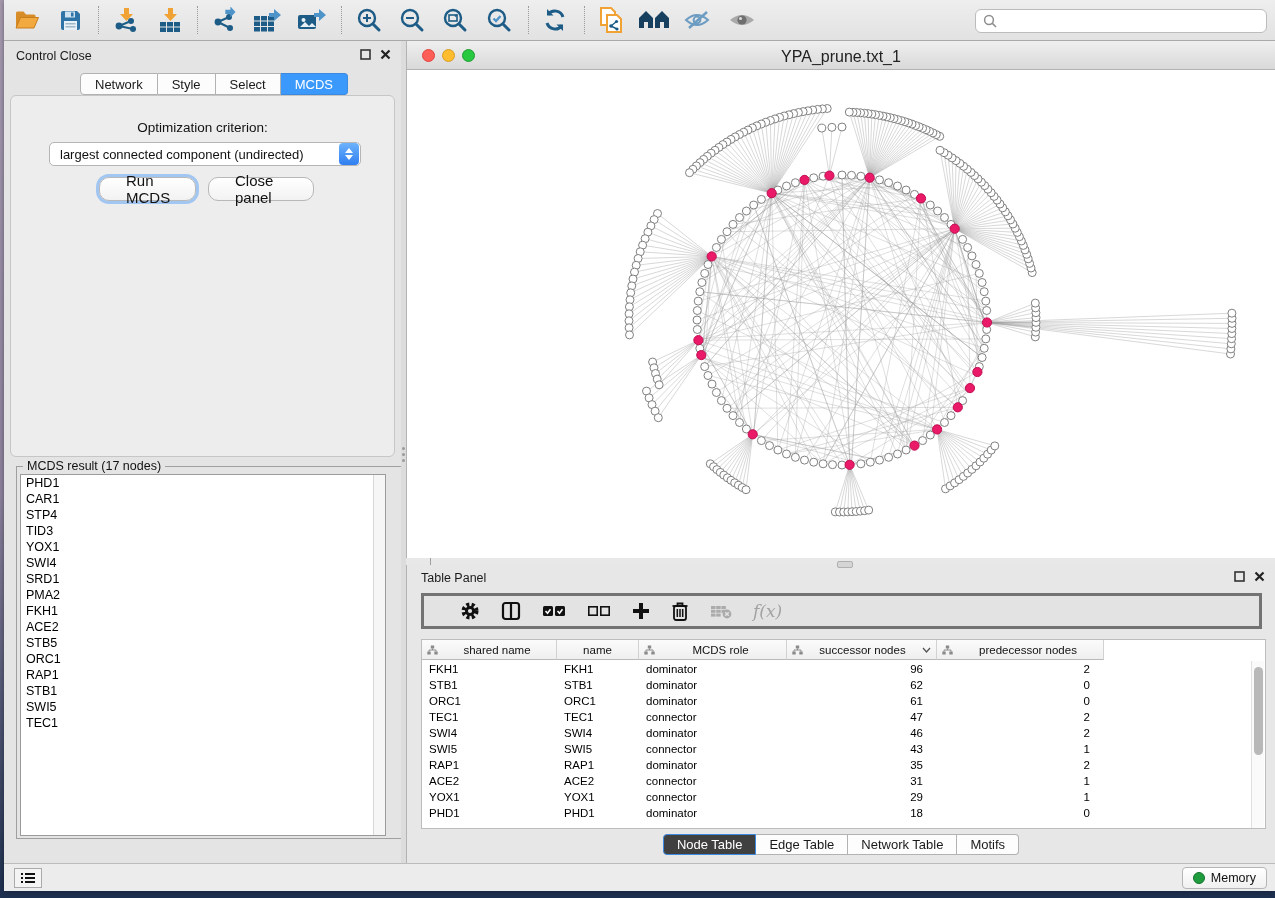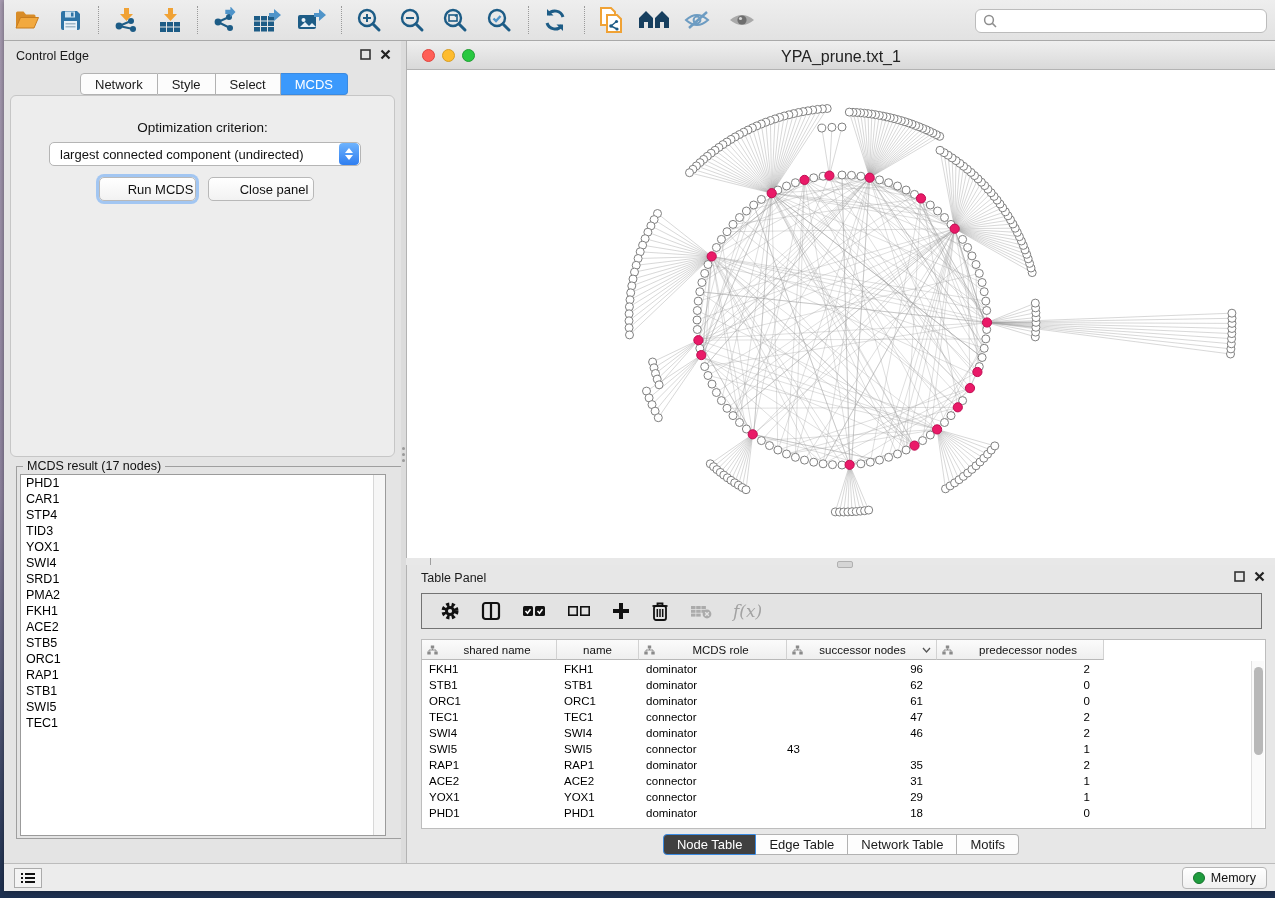--- a/index.html
+++ b/index.html
@@ -22,21 +22,21 @@
   #cp-tabs { position:absolute; left:76px; top:32px; height:22px; display:flex; z-index:3; }
   .cp-tab { height:22px; background:#fcfcfc; border:1px solid #b2b2b2; border-left:none; font-size:13px; color:#1a1a1a; display:flex; align-items:center; justify-content:center; padding:0 14px; }
   .cp-tab:first-child { border-left:1px solid #b2b2b2; border-radius:4px 0 0 4px; }
   .cp-tab:last-child { border-radius:0 4px 4px 0; }
   .cp-tab.active { background:#3b99fc; color:#fff; border-color:#3b8ae0;text-align:center; }
   #cp-inner { position:absolute; left:6px; top:54px; width:385px; height:362px; background:#ededed; border:1px solid #c6c6c6; border-radius:6px; }
   #opt-label { position:absolute; left:0; top:24px; width:100%; text-align:center; font-size:13.5px; color:#111; }
   #opt-select { position:absolute; left:38px; top:46px; width:312px; height:24px; background:#fff; border:1px solid #b5b5b5; border-radius:5px; display:flex; align-items:center; }
   #opt-select .sel-text { flex:1; font-size:13px; padding-left:10px; color:#111; white-space:nowrap; }
   .stepper { width:20px; height:22px; margin-right:1px; border-radius:4px; background:linear-gradient(#6eb3fd,#2f7ef0); display:flex; flex-direction:column; align-items:center; justify-content:center; gap:2px; }
-  .push-btn { position:absolute; height:24px; background:linear-gradient(#ffffff,#f2f2f2); border:1px solid #b8b8b8; border-radius:5px; font-size:13px; color:#111; display:flex; align-items:center; justify-content:center;padding-left:26px; }
+  .push-btn { position:absolute; height:24px; background:linear-gradient(#ffffff,#f2f2f2); border:1px solid #b8b8b8; border-radius:10px; font-size:15px; color:#111; display:flex; align-items:center; justify-content:center;padding-left:26px; }
   #run-btn { left:88px; top:81px; width:97px; box-shadow:0 0 0 3px rgba(100,165,245,.55); }
   #closepanel-btn { left:197px; top:81px; width:106px; }
   #mcds-fieldset { position:absolute; left:12px; top:425px; width:415px; height:373px; border:1px solid #9f9f9f; }
   #mcds-legend { position:absolute; left:6px; top:-8px; background:#e4e4e4; padding:0 4px; font-size:12.5px; color:#111; }
   #mcds-list { position:absolute; left:3px; top:7px; width:366px; height:362px; background:#fff; border:1px solid #9b9b9b; overflow:hidden; }
   #mcds-scroll { position:absolute; right:0; top:0; width:12px; height:100%; background:#f6f6f6; border-left:1px solid #d8d8d8; }
   .mcds-item { font-size:12.5px; line-height:16px; padding-left:5px; color:#000; }
 
   
   #v-split { position:absolute; left:397px; top:41px; width:5px; height:822px; background:#dcdcdc; }
@@ -45,21 +45,21 @@
 
   
   #net-window { position:absolute; left:402px; top:41px; width:869px; height:517px; border-left:1px solid #b3b3b3; }
   #net-titlebar { position:absolute; left:0; top:0; width:100%; height:29px; background:linear-gradient(#efefef,#d9d9d9); border-bottom:1px solid #b3b3b3; }
   .tl { position:absolute; top:8px; width:13px; height:13px; border-radius:50%; }
   #net-title { position:absolute; left:0; top:7px; width:100%; text-align:center; font-size:16px; color:#222; }
   #net-canvas { position:absolute; left:0; top:29px; width:869px; height:488px; background:#fff; }
 
   
   #table-panel { position:absolute; left:402px; top:565px; width:869px; height:298px; background:#e7e7e7; border-left:1px solid #b3b3b3; }
-  #tp-toolbar { position:absolute; left:14px; top:28px; width:841px; height:36px; background:#e3e3e3; border:1px solid #737373; display:flex; align-items:center; gap:21px; padding-left:18px; }
+  #tp-toolbar { position:absolute; left:14px; top:28px; width:841px; height:36px; background:#e3e3e3; border:3px solid #737373; display:flex; align-items:center; gap:21px; padding-left:36px; }
   .tp-icon { display:flex; align-items:center; justify-content:center; height:24px; }
   #fx-label { font-family:"DejaVu Serif", serif; font-style:italic; font-size:17px; color:#a2a2a2; }
   #node-table { position:absolute; left:14px; top:74px; width:845px; height:190px; background:#fff; border:1px solid #bdbdbd; }
   .th-row { position:absolute; left:0; top:0; height:20px; display:flex; }
   .th { height:20px; background:linear-gradient(#fbfbfb,#efefef); border-right:1px solid #d2d2d2; border-bottom:1px solid #b9b9b9; display:flex; align-items:center; font-size:11.5px; color:#111; }
   .th .lbl { flex:1; text-align:center; }
   .tr { position:absolute; left:0; height:16px; display:flex; font-size:11.5px; color:#000; }
   .td { height:16px; line-height:16px; white-space:nowrap; overflow:hidden; }
   #tbl-scroll { position:absolute; right:1px; top:21px; width:13px; height:167px; background:#fafafa; border-left:1px solid #e0e0e0; }
   #tbl-thumb { position:absolute; left:2px; top:6px; width:9px; height:88px; background:#b8b8b8; border-radius:5px; }
@@ -227,21 +227,21 @@
     <div id="search-box">
       <svg width="14" height="14" viewBox="0 0 14 14">
           <circle cx="6" cy="6" r="4.4" fill="none" stroke="#8e8e8e" stroke-width="1.5"></circle>
           <path d="M9.4 9.4 L13 13" stroke="#8e8e8e" stroke-width="1.5"></path>
         </svg>
       <input type="text" placeholder="" style="">
     </div>
   </div>
 
   <div id="control-panel">
-    <div class="panel-title abs" style="left:12px; top:8px">Control Edge</div>
+    <div class="panel-title abs" style="left:12px; top:8px">Control Close</div>
     <div class="win-btns">
       <svg width="11" height="11" viewBox="0 0 11 11">
           <rect x="1" y="1" width="9" height="9" fill="none" stroke="#333" stroke-width="1.6"></rect>
         </svg>
       <svg width="11" height="11" viewBox="0 0 11 11">
           <path d="M1.5 1.5 L9.5 9.5 M9.5 1.5 L1.5 9.5" stroke="#222" stroke-width="2.2"></path>
         </svg>
     </div>
     <div id="cp-tabs">
       <div class="cp-tab">Network</div>
@@ -1123,21 +1123,21 @@
             <div class="td" style="width: 135px; text-align: left; padding: 0px 0px 0px 7px;">SWI4</div>
             <div class="td" style="width: 82px; text-align: left; padding: 0px 0px 0px 7px;">SWI4</div>
             <div class="td" style="width: 148px; text-align: left; padding: 0px 0px 0px 7px;">dominator</div>
             <div class="td" style="width: 150px; text-align: right; padding: 0px 14px 0px 0px;">46</div>
             <div class="td" style="width: 167px; text-align: right; padding: 0px 14px 0px 0px;">2</div>
           </div>
           <div class="tr" style="top: 101px;">
             <div class="td" style="width: 135px; text-align: left; padding: 0px 0px 0px 7px;">SWI5</div>
             <div class="td" style="width: 82px; text-align: left; padding: 0px 0px 0px 7px;">SWI5</div>
             <div class="td" style="width: 148px; text-align: left; padding: 0px 0px 0px 7px;">connector</div>
-            <div class="td" style="width: 150px; padding: 0px 14px 0px 0px;">43</div>
+            <div class="td" style="width: 150px; text-align: right; padding: 0px 14px 0px 0px;">43</div>
             <div class="td" style="width: 167px; text-align: right; padding: 0px 14px 0px 0px;">1</div>
           </div>
           <div class="tr" style="top: 117px;">
             <div class="td" style="width: 135px; text-align: left; padding: 0px 0px 0px 7px;">RAP1</div>
             <div class="td" style="width: 82px; text-align: left; padding: 0px 0px 0px 7px;">RAP1</div>
             <div class="td" style="width: 148px; text-align: left; padding: 0px 0px 0px 7px;">dominator</div>
             <div class="td" style="width: 150px; text-align: right; padding: 0px 14px 0px 0px;">35</div>
             <div class="td" style="width: 167px; text-align: right; padding: 0px 14px 0px 0px;">2</div>
           </div>
           <div class="tr" style="top: 133px;">

